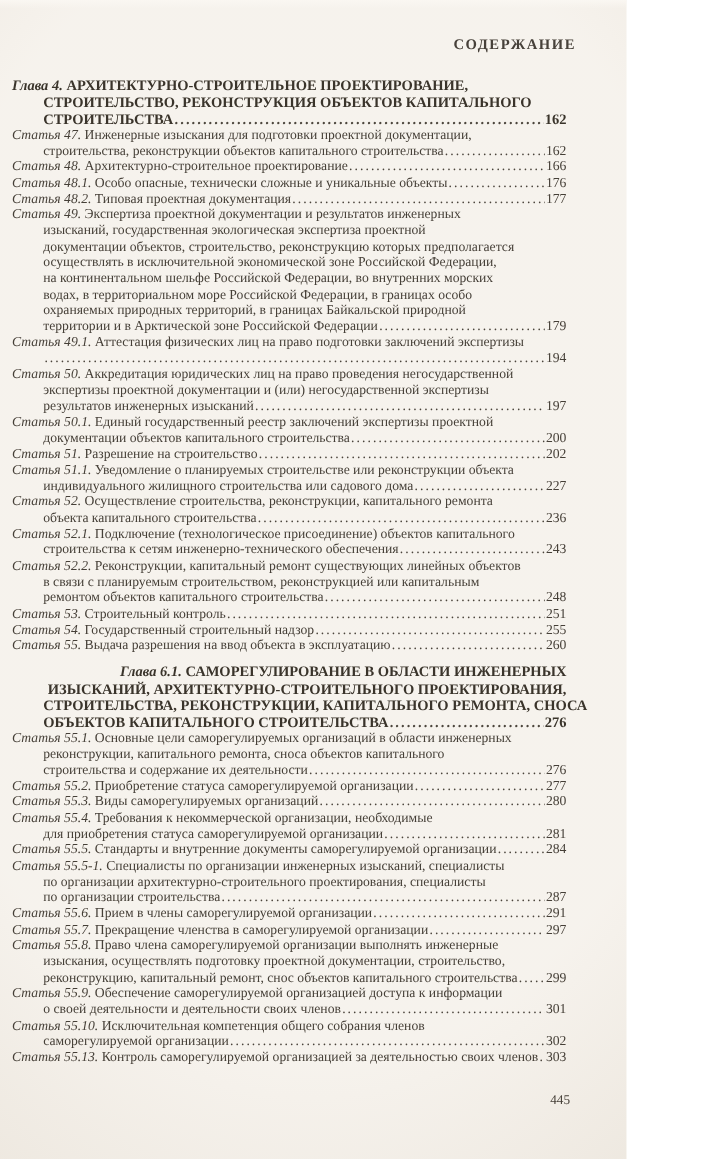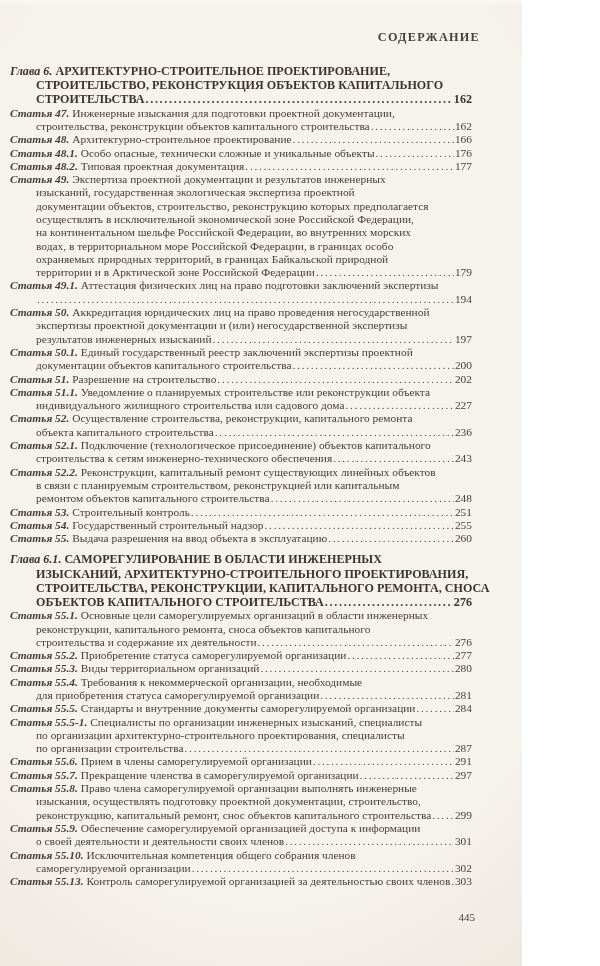--- a/index.html
+++ b/index.html
@@ -29,21 +29,21 @@
   }
 
   .toc {
     position: absolute;
     left: 10px;
     right: 50px;
     top: 64px;
   }
 
   .entry { color: #453f37; }
-  .entry.gap { margin-top: 7px; }
+  .entry.gap { margin-top: 7px; text-align: right; }
 
   .entry .line {
     white-space: nowrap;
     line-height: 13.3px;
     font-size: 11.4px;
   }
   .entry .line.cont { padding-left: 26px; }
 
   .entry .line.last {
     display: flex;
@@ -55,21 +55,21 @@
   .dots {
     flex: 1 1 auto;
     overflow: hidden;
     white-space: nowrap;
     letter-spacing: 1.7px;
     padding-left: 1px;
     color: #4a443b;
   }
   .pg { flex: 0 0 auto; padding-left: 1px; }
 
-  .entry.article .label { font-style: italic; font-weight: bold; }
+  .entry.article .label { font-style: italic; }
 
   .entry.chapter { font-weight: bold; color: #3a342b; }
   .entry.chapter .line { line-height: 14.2px; font-size: 12.1px; }
   .entry.chapter .label { font-style: italic; }
 
   .page-footer {
     position: absolute;
     top: 911px;
     right: 47px;
     font-size: 11px;
@@ -77,21 +77,21 @@
   }
 </style>
 </head>
 <body>
 
 <div class="page">
   <div class="page-header">СОДЕРЖАНИЕ</div>
 
   <div class="toc">
       <div class="entry chapter">
-        <div class="line"><span class="label">Глава 6. </span><span class="txt">АРХИТЕКТУРНО-СТРОИТЕЛЬНОЕ ПРОЕКТИРОВАНИЕ,</span></div>
+        <div class="line"><span class="label">Глава 4. </span><span class="txt">АРХИТЕКТУРНО-СТРОИТЕЛЬНОЕ ПРОЕКТИРОВАНИЕ,</span></div>
         <div class="line cont"><span class="txt">СТРОИТЕЛЬСТВО, РЕКОНСТРУКЦИЯ ОБЪЕКТОВ КАПИТАЛЬНОГО</span></div>
         <div class="line cont last">
           <span class="txt">СТРОИТЕЛЬСТВА</span>
           <span class="dots">..............................................................................................................................................................................................</span>
           <span class="pg">162</span>
         </div>
       </div>
       <div class="entry article">
         <div class="line"><span class="label">Статья 47. </span><span class="txt">Инженерные изыскания для подготовки проектной документации,</span></div>
         <div class="line cont last">
@@ -250,21 +250,21 @@
         <div class="line last">
           <span class="label">Статья 55.2. </span>
           <span class="txt">Приобретение статуса саморегулируемой организации</span>
           <span class="dots">..............................................................................................................................................................................................</span>
           <span class="pg">277</span>
         </div>
       </div>
       <div class="entry article">
         <div class="line last">
           <span class="label">Статья 55.3. </span>
-          <span class="txt">Виды территориальном организаций</span>
+          <span class="txt">Виды саморегулируемых организаций</span>
           <span class="dots">..............................................................................................................................................................................................</span>
           <span class="pg">280</span>
         </div>
       </div>
       <div class="entry article">
         <div class="line"><span class="label">Статья 55.4. </span><span class="txt">Требования к некоммерческой организации, необходимые</span></div>
         <div class="line cont last">
           <span class="txt">для приобретения статуса саморегулируемой организации</span>
           <span class="dots">..............................................................................................................................................................................................</span>
           <span class="pg">281</span>

